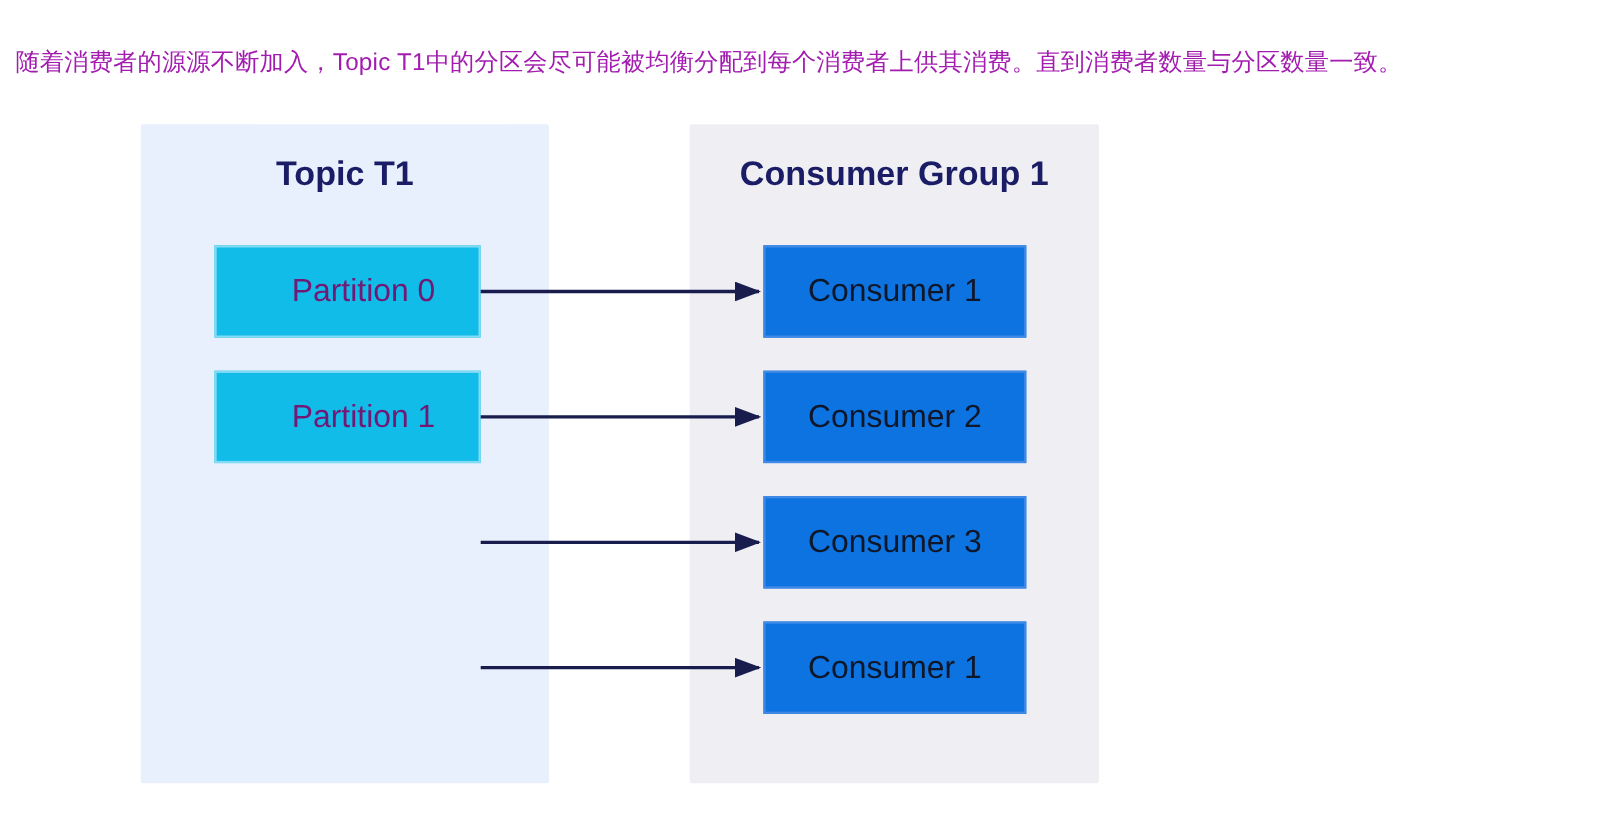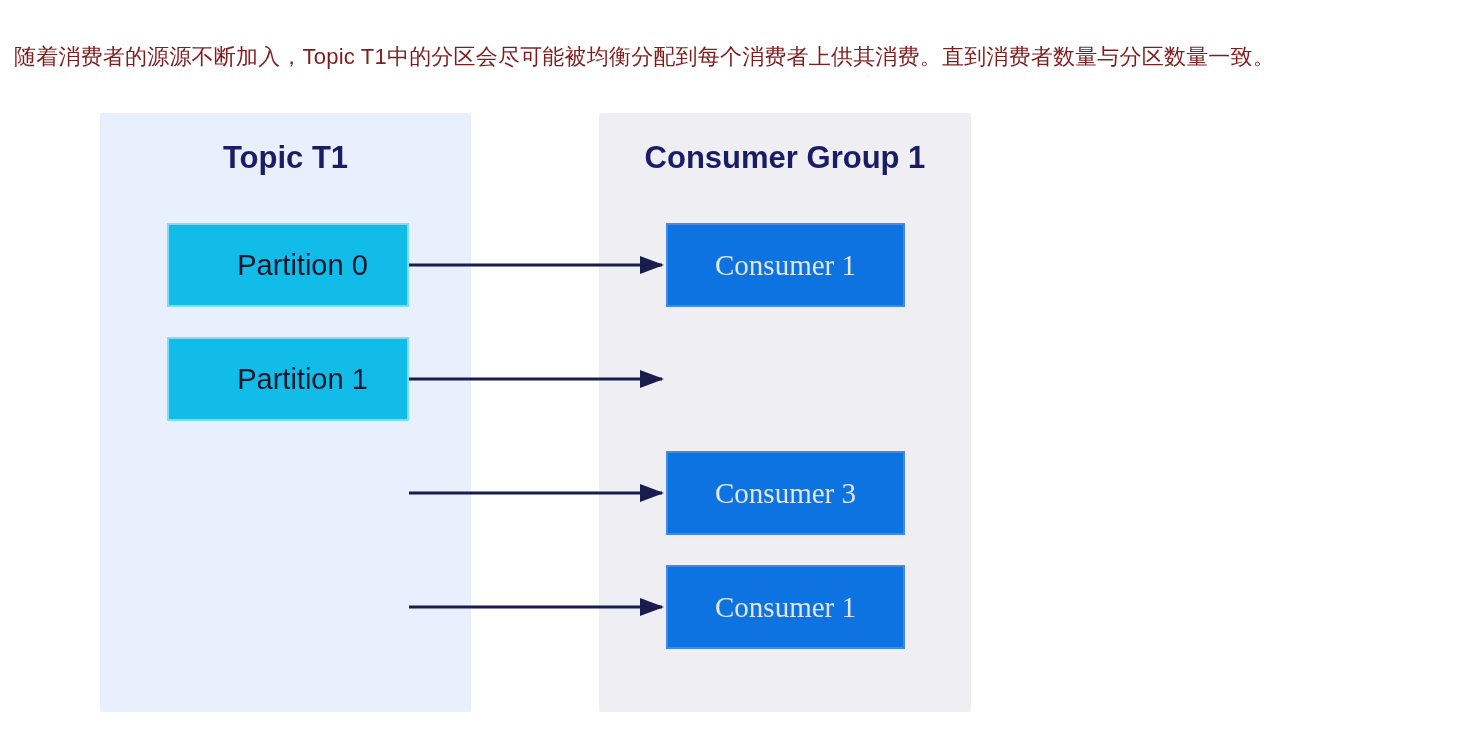--- a/index.html
+++ b/index.html
@@ -8,26 +8,26 @@
     background: #ffffff;
     font-family: "Liberation Sans", sans-serif;
     overflow: hidden;
     position: relative;
   }
   .caption {
     position: absolute;
     left: 14px; top: 42px;
     width: 1450px;
     font-size: 22px;
-    color: #7f1d1d;
+    color: #a21caf;
     letter-spacing: 0.2px;
   }
   .diagram {
     position: absolute;
-    left: 100px; top: 113px;
+    left: 128px; top: 113px;
     width: 912px; height: 599px;
   }
   .panel {
     position: absolute;
     top: 0; height: 599px;
     border-radius: 2px;
   }
   .panel-topic {
     left: 0; width: 371px;
     background: #e7f0fc;
@@ -48,29 +48,28 @@
     height: 84px;
     display: flex;
     align-items: center;
     justify-content: center;
     font-size: 29px;
   }
   .pbox {
     left: 67px; width: 242px;
     background: #11bce9;
     border: 2px solid #82dbf3;
-    color: #0f172a;
+    color: #701a75;
     padding-left: 29px;
   }
   .cbox {
     left: 566px; width: 239px;
     background: #0d73e0;
     border: 2px solid #4089e5;
-    color: #e5e5e5;
-    font-family: Liberation Serif, serif;
+    color: #0f172a;
   }
   .row-0 { top: 110px; }
   .row-1 { top: 224px; }
   .row-2 { top: 338px; }
   .row-3 { top: 452px; }
   .arrows {
     position: absolute;
     left: 0; top: 0;
     width: 871px; height: 599px;
     pointer-events: none;
@@ -88,20 +87,21 @@
   </div>
 
   <div class="panel panel-consumer">
     <div class="panel-title">Consumer Group 1</div>
   </div>
 
   <div class="node pbox row-0">Partition 0</div>
   <div class="node pbox row-1">Partition 1</div>
 
   <div class="node cbox row-0">Consumer 1</div>
+  <div class="node cbox row-1">Consumer 2</div>
   <div class="node cbox row-2">Consumer 3</div>
   <div class="node cbox row-3">Consumer 1</div>
 
   <svg class="arrows" viewBox="0 0 871 599" xmlns="http://www.w3.org/2000/svg">
     <defs>
       <marker id="arrowhead" markerUnits="userSpaceOnUse" markerWidth="24" markerHeight="18" refX="22" refY="9" orient="auto">
         <polygon points="0 0, 24 9, 0 18" fill="#191d4e"></polygon>
       </marker>
     </defs>
     <line x1="309" y1="152" x2="562" y2="152" stroke="#191d4e" stroke-width="3" marker-end="url(#arrowhead)"></line>

